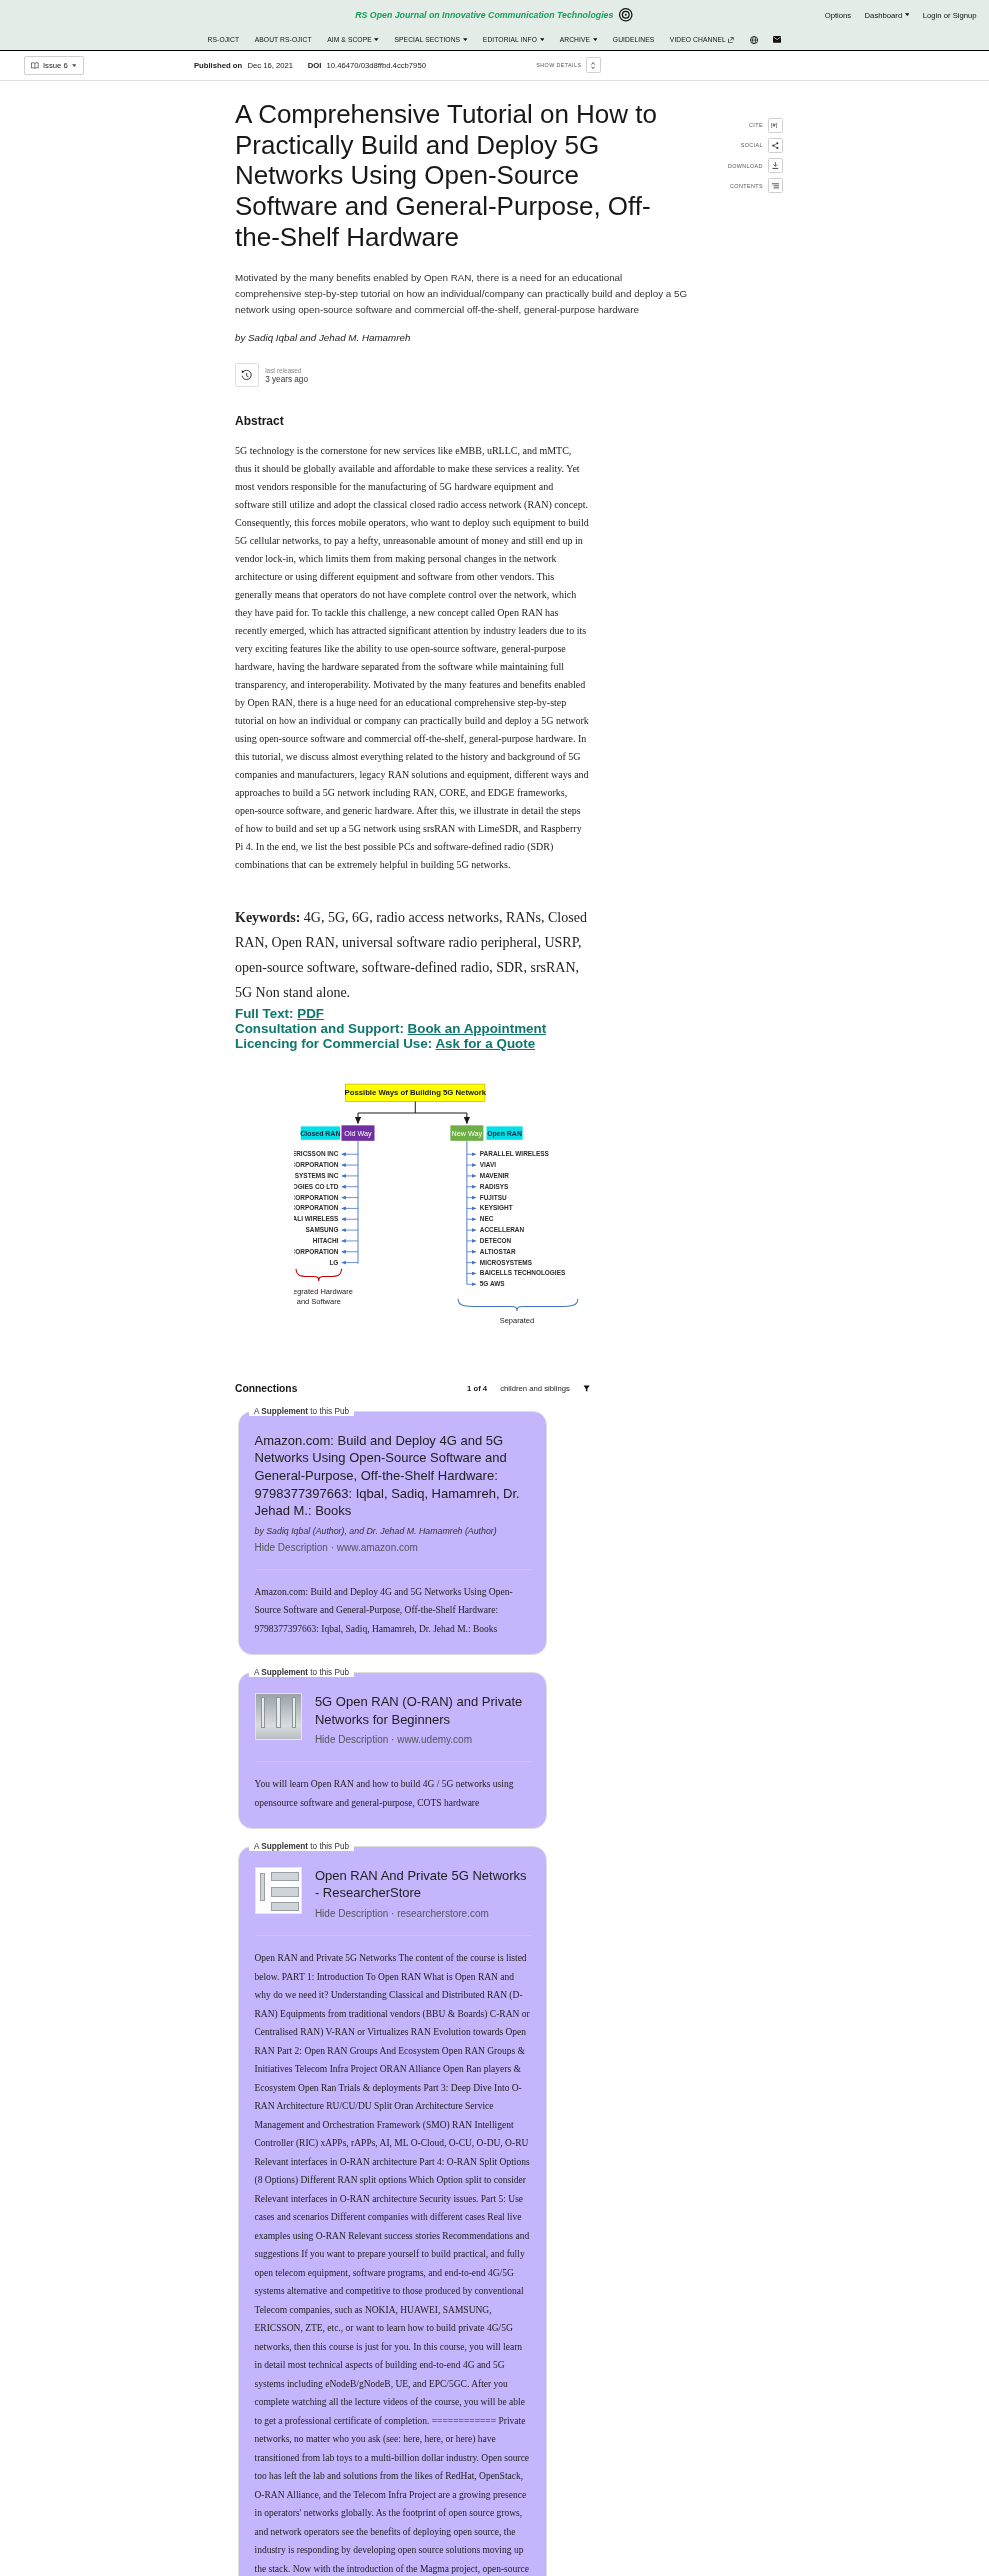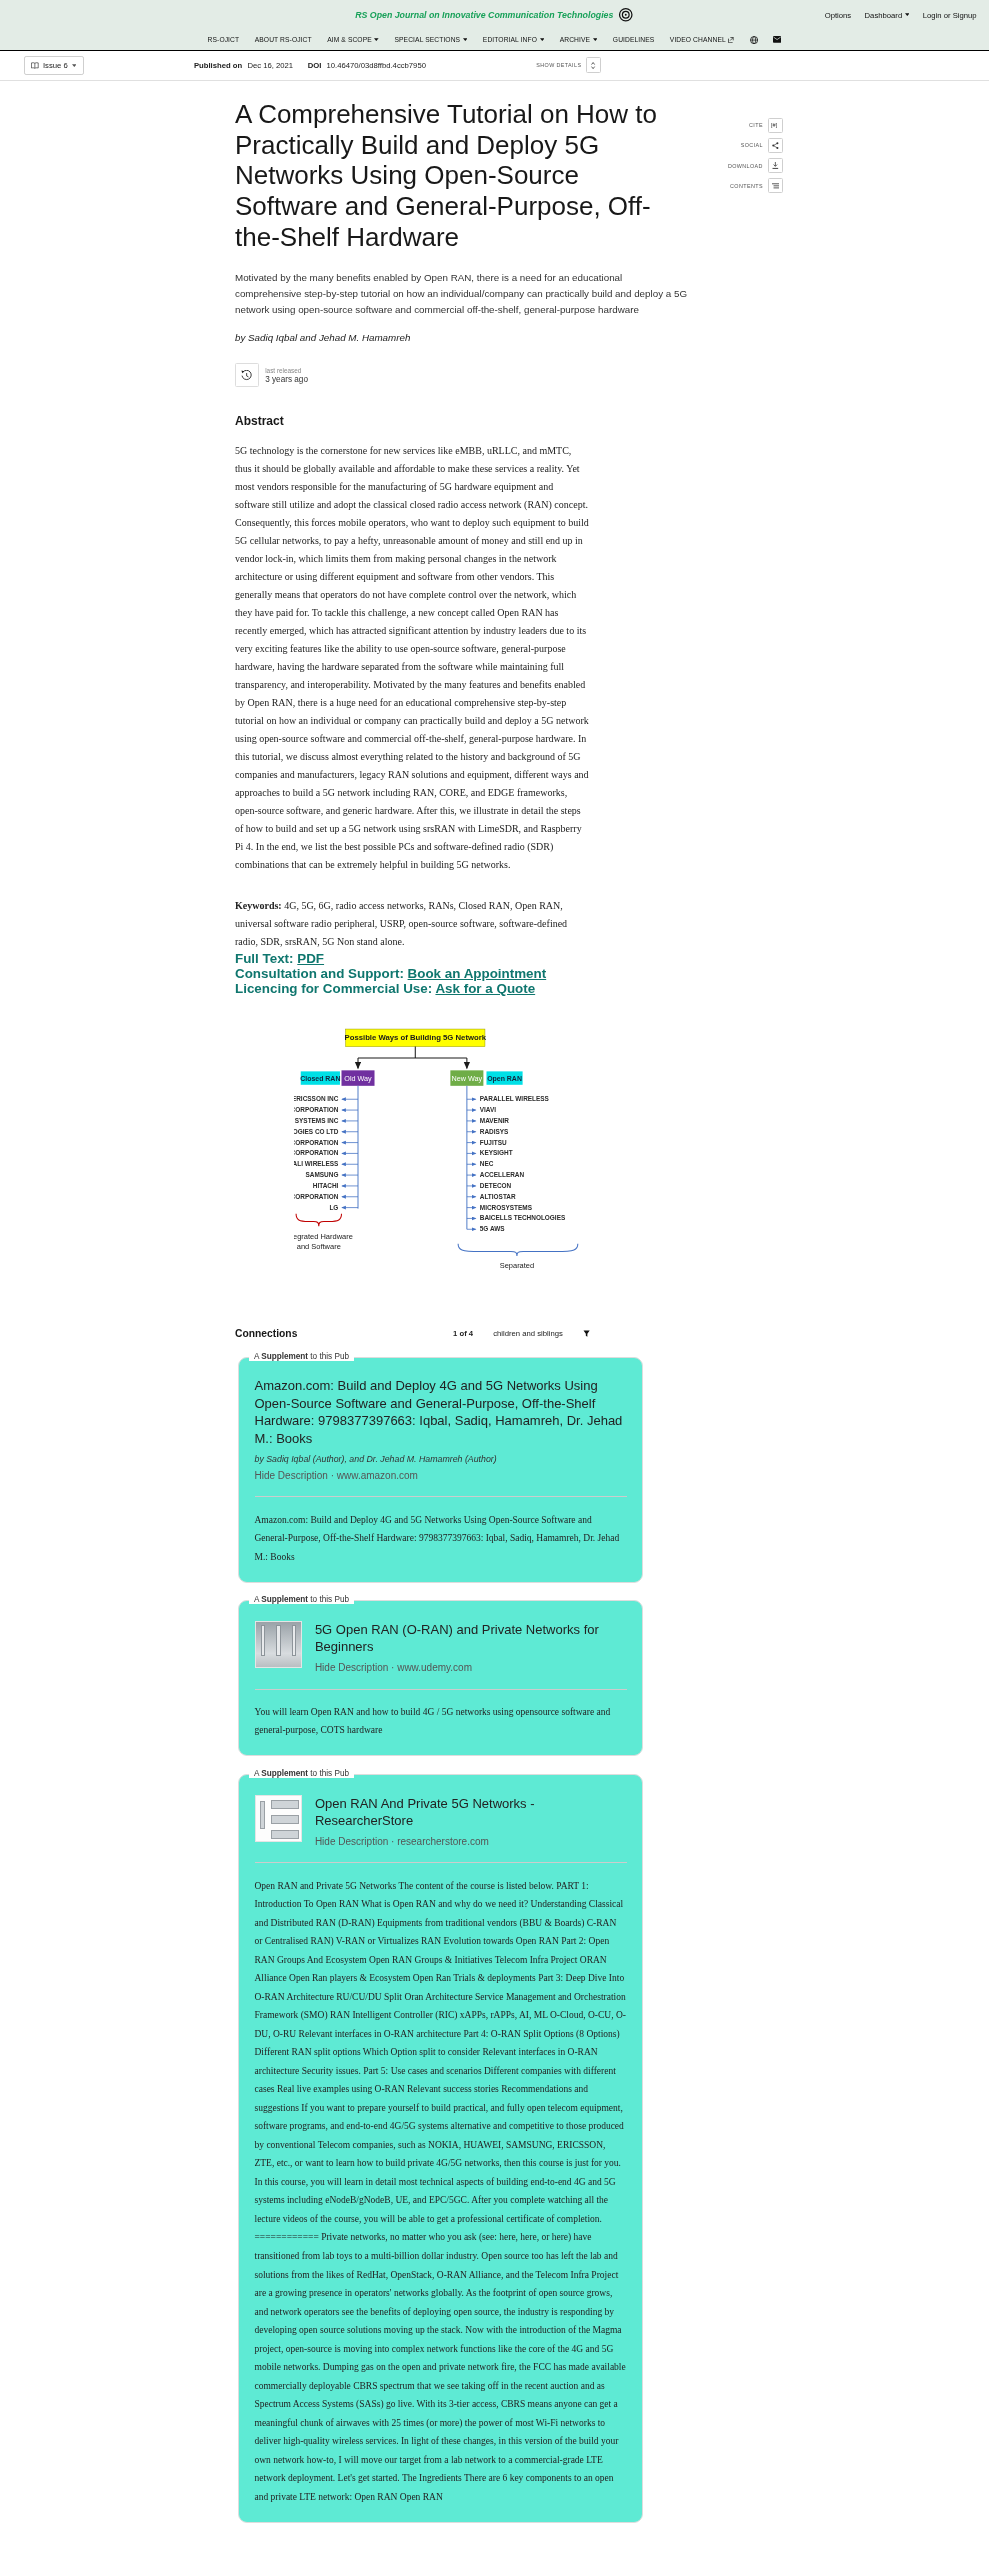--- a/index.html
+++ b/index.html
@@ -37,36 +37,36 @@
   h1.page-title { font-size:26px; line-height:1.18; font-weight:400; color:#181818; width:443px; }
   .description { margin-top:17.5px; font-size:9.8px; line-height:1.65; color:#333; width:453px; }
   .byline { margin-top:13.4px; font-size:9.8px; font-style:italic; color:#222; }
   .released { margin-top:20.6px; display:flex; align-items:center; gap:6.2px; }
   .released-icon { width:24px; height:24px; border:0.5px solid #ddd; border-radius:1.5px; background:#fff; display:flex; align-items:center; justify-content:center; cursor:pointer; }
   .rel-label { font-size:6.4px; color:#888; }
   .rel-value { font-size:8.2px; color:#333; margin-top:1px; }
   h2.sec { margin-top:27px; font-size:12px; font-weight:bold; color:#181818; }
   .serif { font-family:"Liberation Serif", serif; }
   .abstract-text { margin-top:13.4px; width:355px; font-size:10px; line-height:1.8; color:#222; }
-  .keywords { margin-top:23px; width:355px; font-size:10px; line-height:1.8; color:#222; }
+  .keywords { margin-top:31px; width:355px; font-size:14px; line-height:1.8; color:#222; }
   .keywords b { font-weight:bold; }
   h3.link-row { font-size:13.4px; font-weight:bold; color:#0f766e; }
   h3.link-row a { text-decoration:underline; }
 
   
   .flowchart { margin:31px 0 15.5px 88px; width:289px; }
   svg text { font-family:"Liberation Sans", sans-serif; }
 
   
   .connections { width:577px; margin:20.6px auto 0; }
   .conn-head { width:355px; margin-left:29px; display:flex; justify-content:space-between; align-items:center; }
   .conn-head h3 { font-size:10.3px; font-weight:bold; color:#181818; }
-  .conn-count { font-size:7.7px; color:#222; display:flex; align-items:center; gap:20px; }
+  .conn-count { font-size:7.7px; color:#222; display:flex; align-items:center; gap:13px; }
   .conn-count b { font-weight:bold; }
-  .card { width:405px; margin:17.5px 0 0 32px; border:0.5px solid #ddd; border-radius:9px; padding:13.4px 15.5px 15.5px; position:relative; background:#5eead4; }
+  .card { width:309px; margin:17.5px 0 0 32px; border:0.5px solid #ddd; border-radius:14px; padding:13.4px 15.5px 15.5px; position:relative; background:#c4b5fd; }
   .card-legend { position:absolute; top:-5.7px; left:10.3px; background:#fff; padding:0 4.6px; font-size:8.2px; color:#333; }
   .card-legend b { font-weight:bold; }
   .card-main { display:flex; gap:13.4px; margin-top:6.2px; }
   .thumb { width:47px; height:47px; flex:0 0 47px; border:0.5px solid #e5e5e5; position:relative; overflow:hidden; }
   .thumb-towers { background:linear-gradient(180deg,#9aa2a8,#d8dcdf 70%,#b9bec2); }
   .thumb-towers i { position:absolute; top:3.1px; width:4.6px; height:31px; background:#e8eaec; border:0.5px solid #8d949a; }
   .thumb-towers i:nth-child(1){left:5.2px;} .thumb-towers i:nth-child(2){left:20.6px;} .thumb-towers i:nth-child(3){left:36px;}
   .thumb-diagram { background:#fdfdfd; }
   .thumb-diagram i { position:absolute; background:#cfd4d8; border:0.5px solid #9aa0a5; }
   .card-title { font-size:13px; line-height:1.35; color:#222; display:block; }

